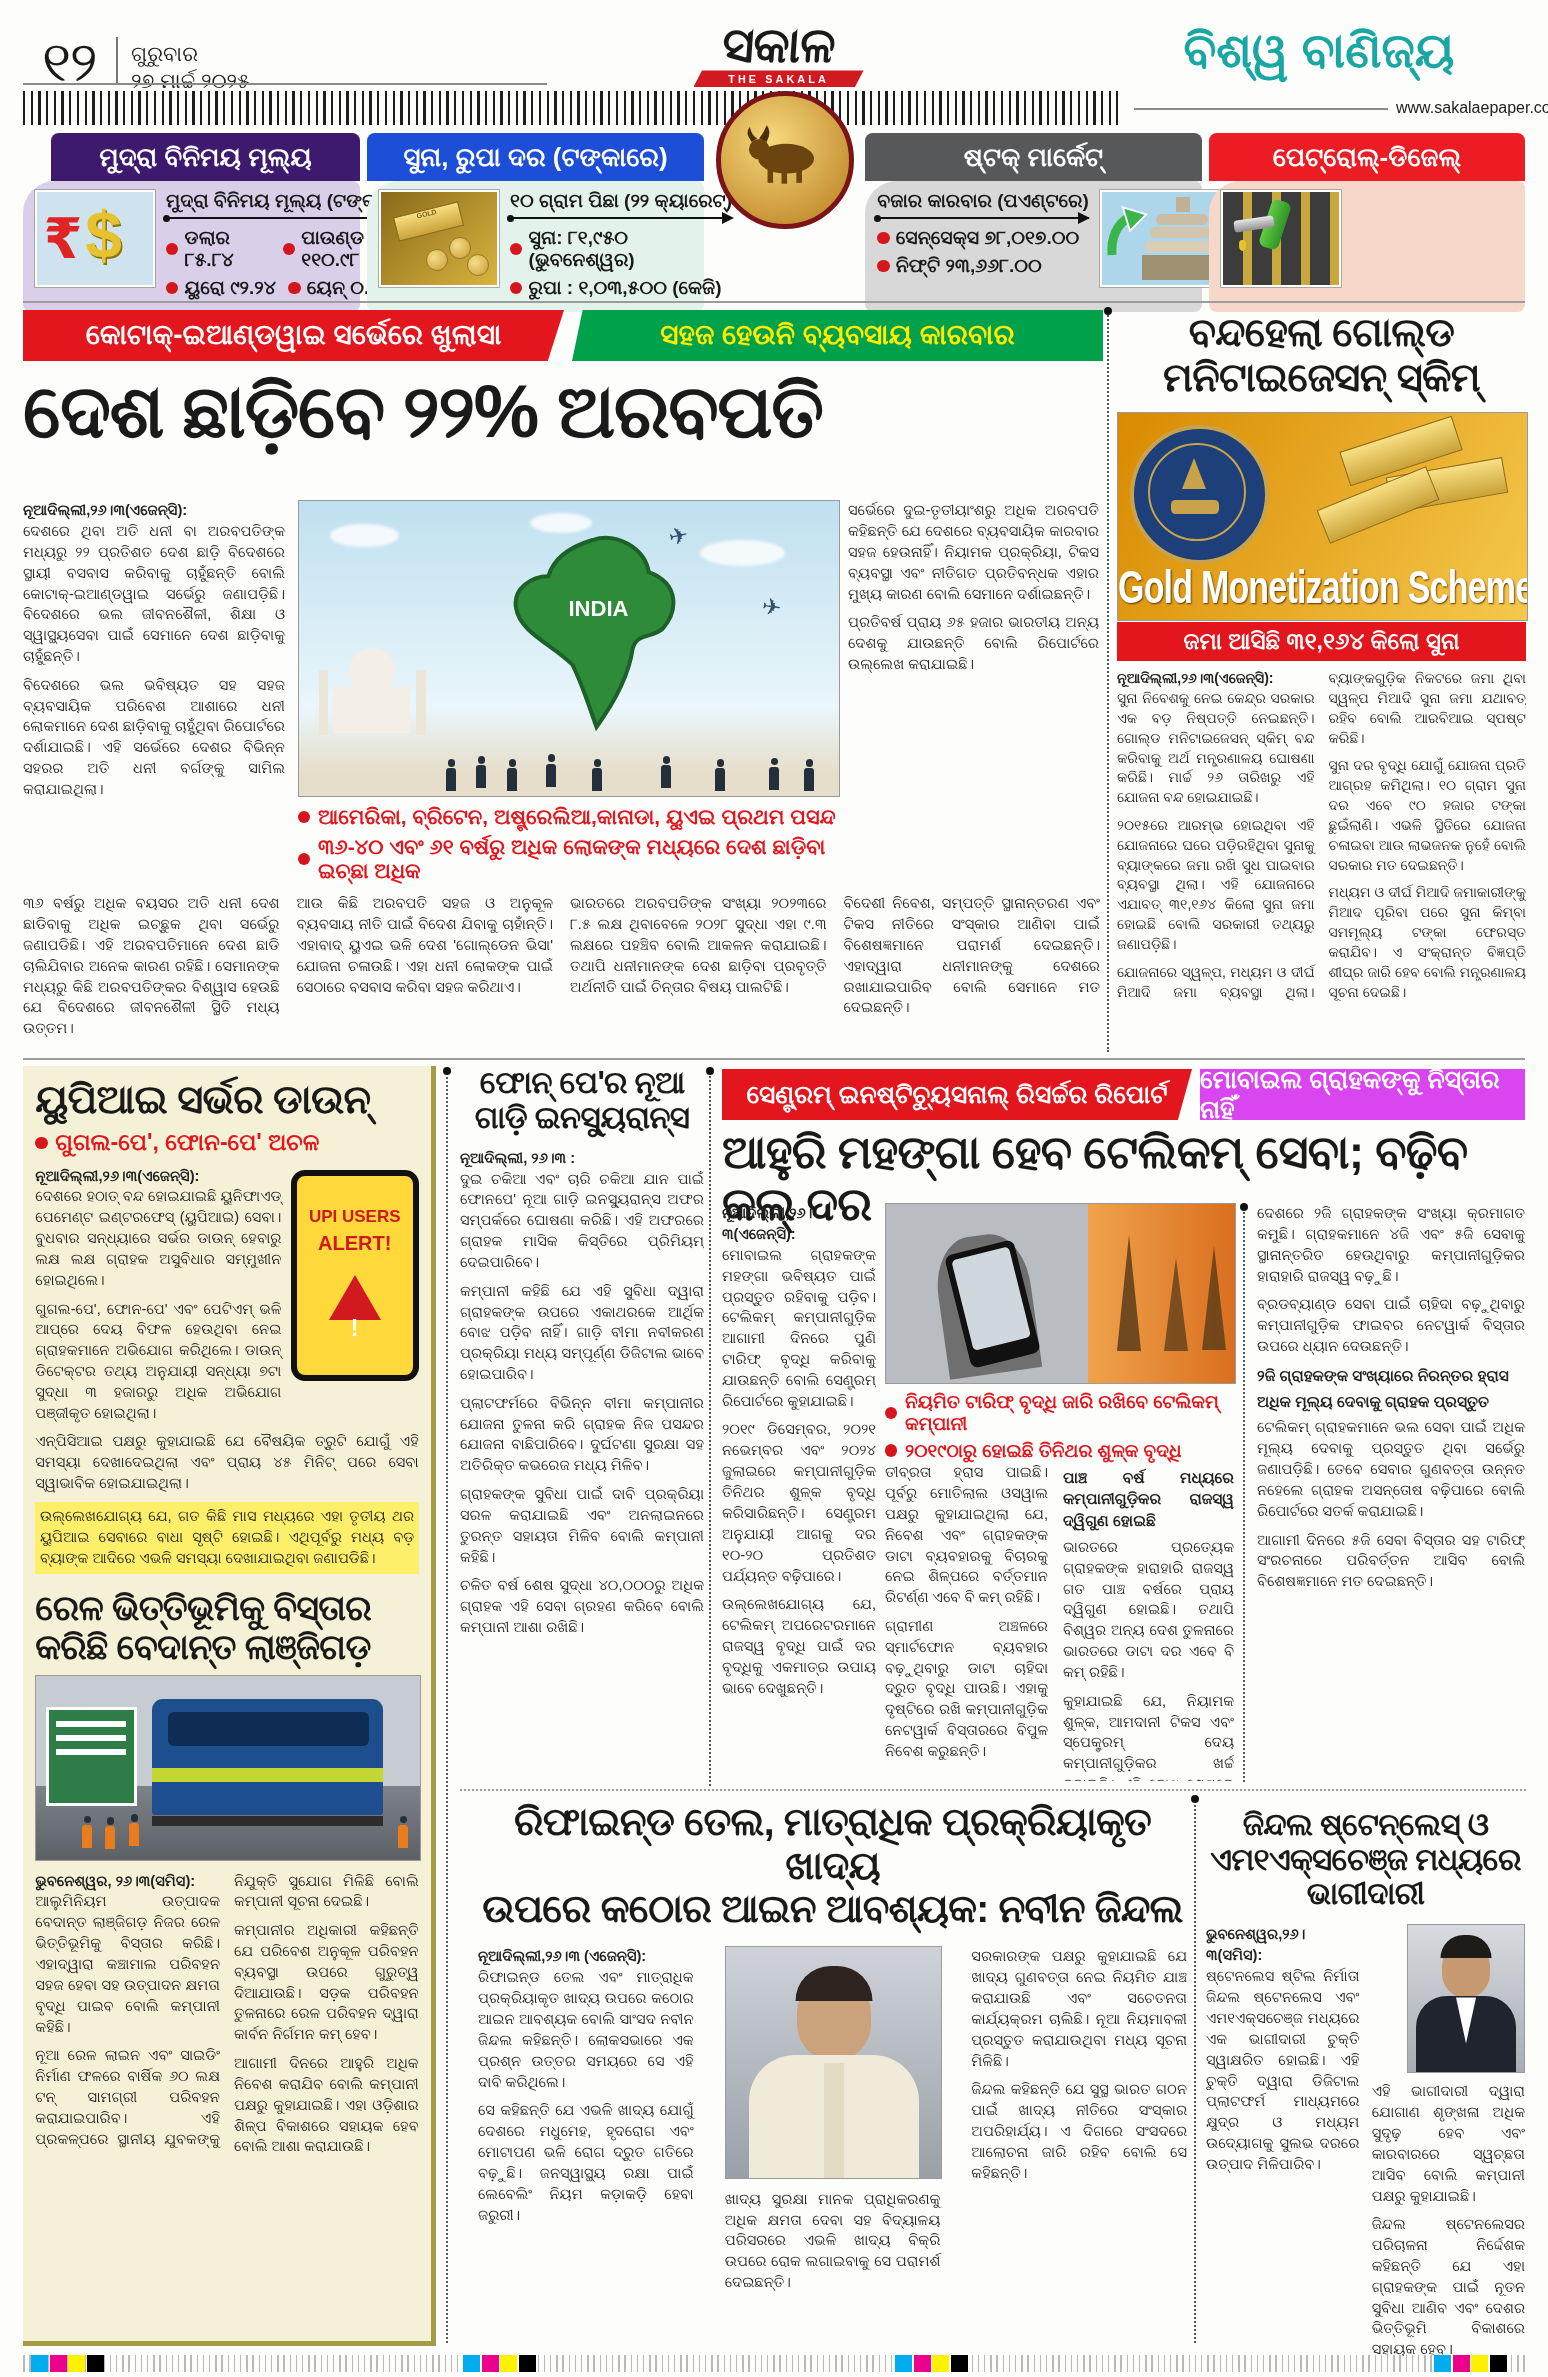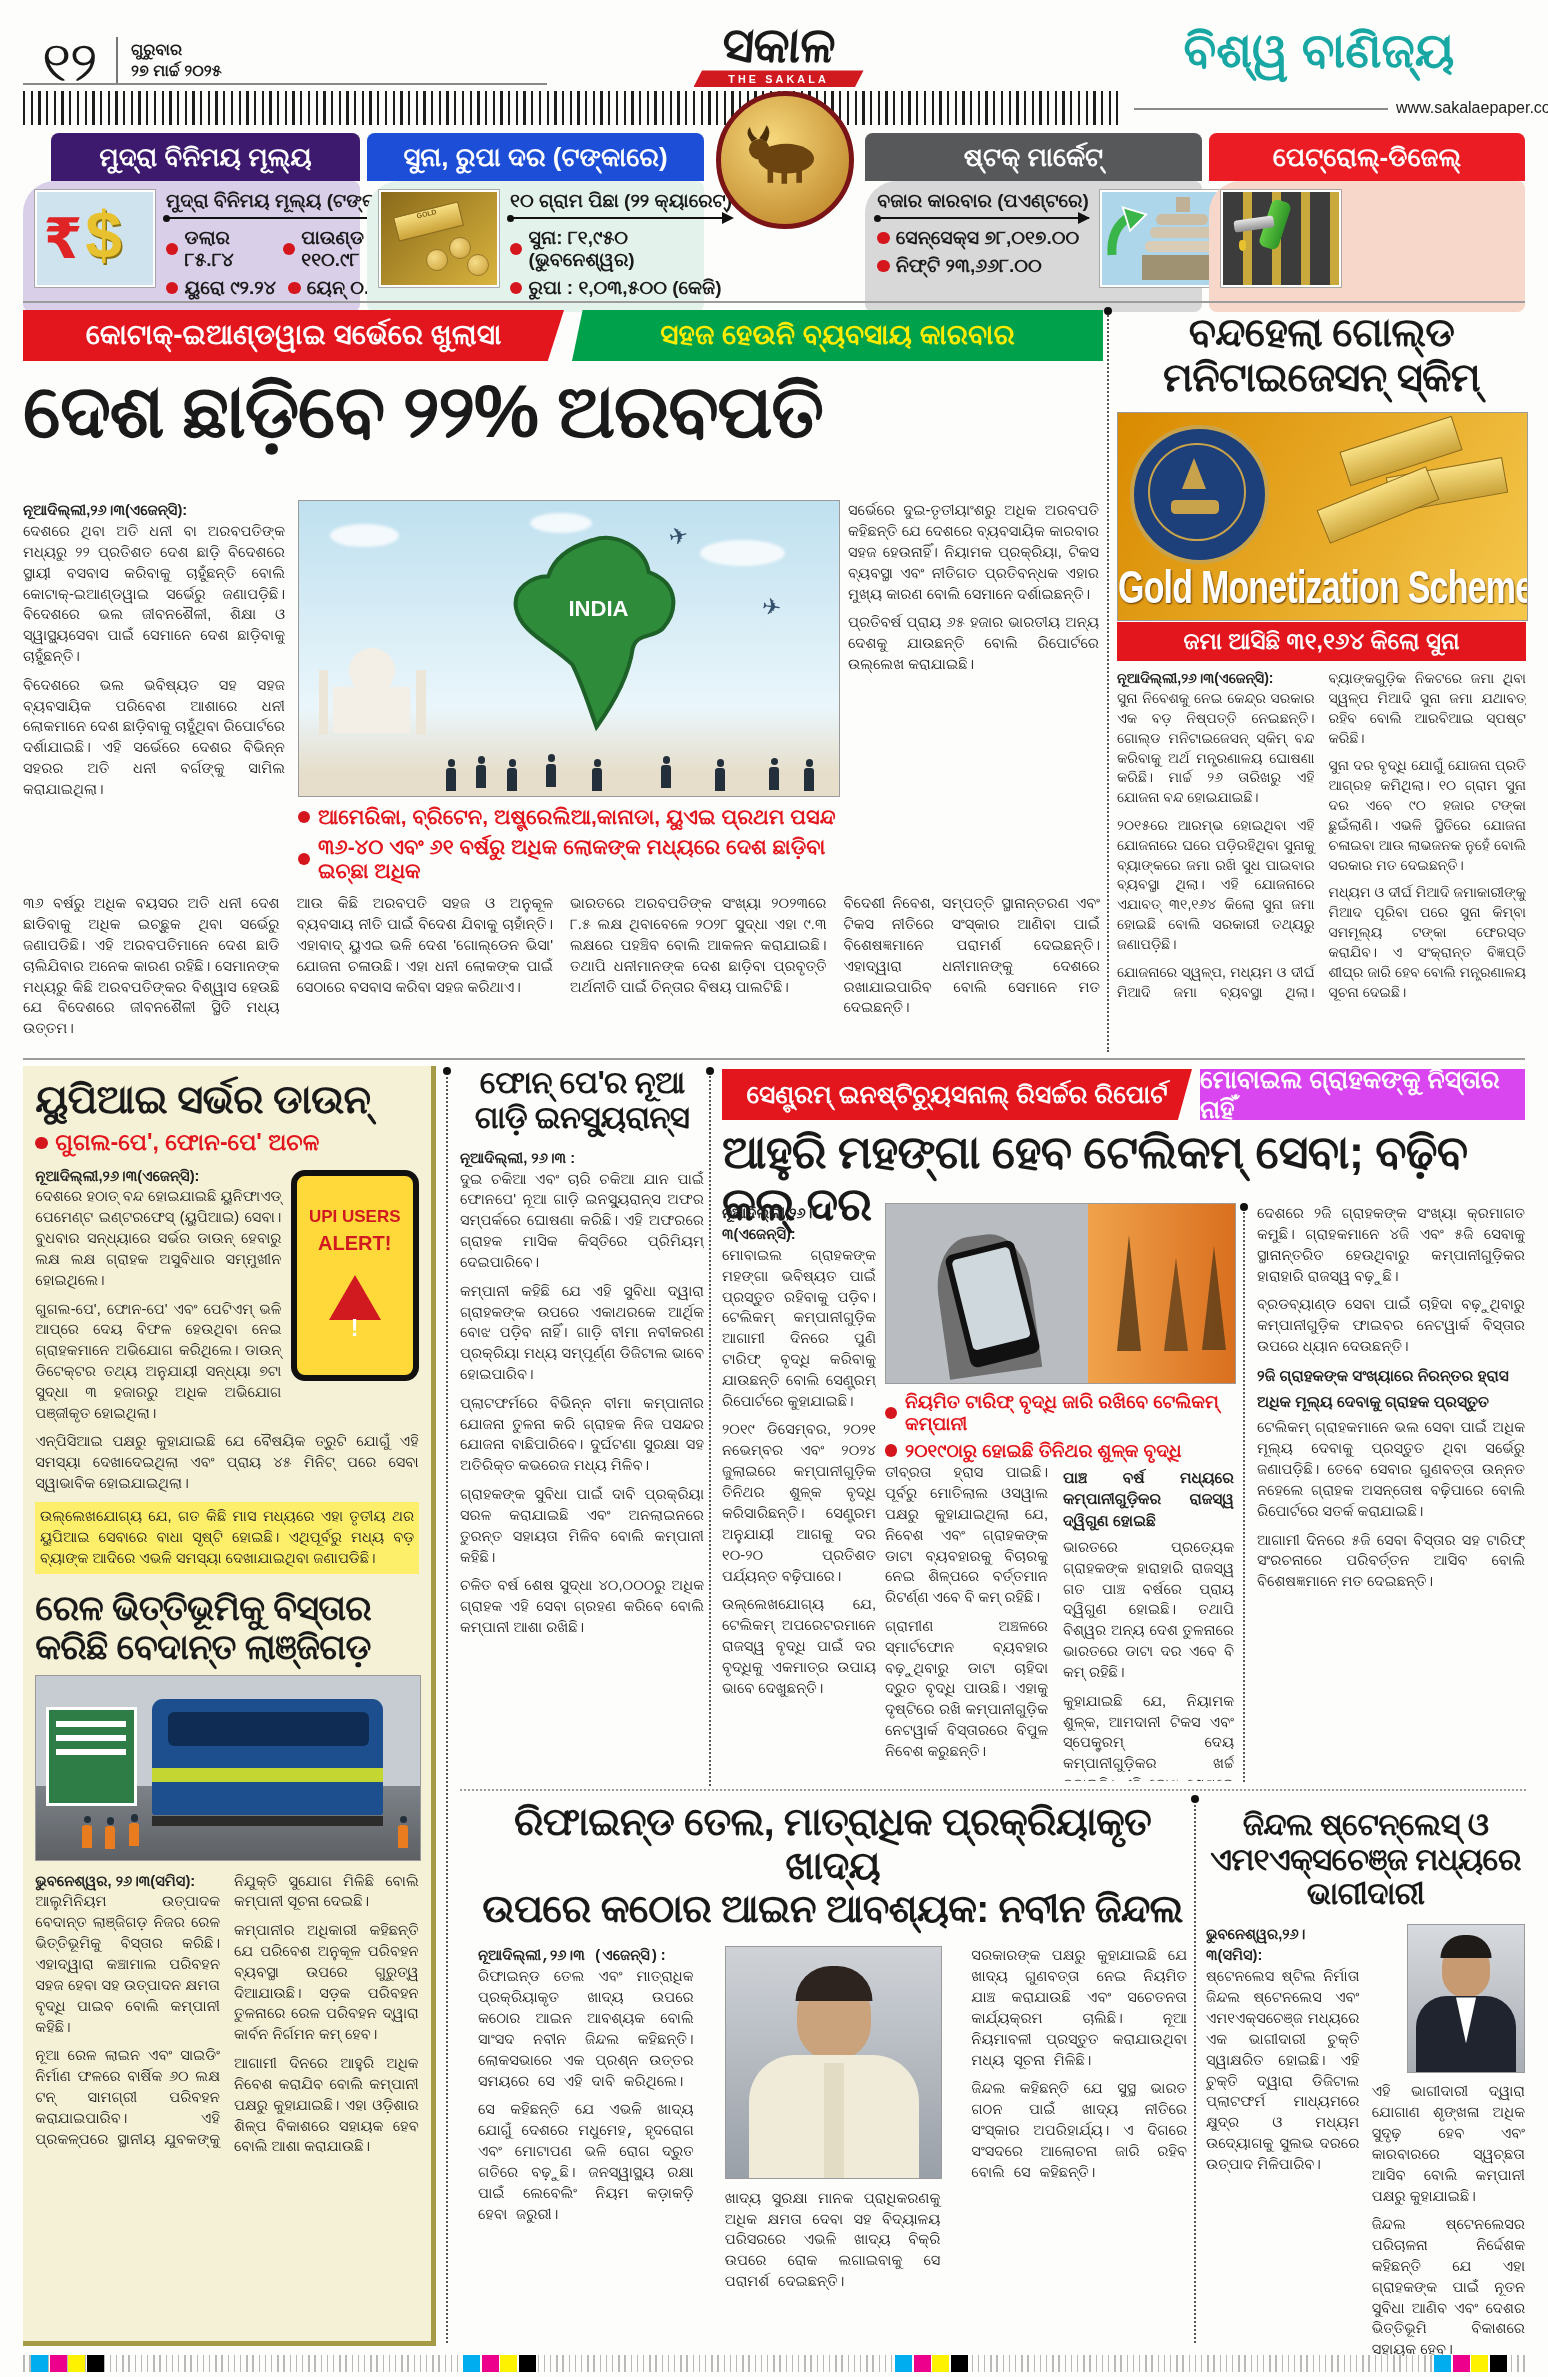--- a/index.html
+++ b/index.html
@@ -6,21 +6,21 @@
   .page{position:relative;width:1548px;height:2377px;margin:0 auto;background:#fdfdfb;
         font-family:"Liberation Sans","DejaVu Sans",sans-serif;color:#1a1a1a;overflow:hidden;}
   .abs{position:absolute;}
   .ovh{overflow:hidden;}
   .jt{text-align:justify;}
   .ctr{text-align:center;}
   p{margin:0 0 7.7px 0;}
   
   .pagenum{font-size:56px;font-weight:400;letter-spacing:-1.5px;}
   .hdr-div{width:1.5px;background:#777;}
-  .hdr-date{font-size:16px;font-weight:700;line-height:1.3;}
+  .hdr-date{font-size:21px;font-weight:400;line-height:1.3;}
   .masthead{font-size:49px;font-weight:900;letter-spacing:-0.8px;transform:skewX(-4deg);}
   .mast-ribbon{background:#d11920;color:#fff;font-size:10.8px;letter-spacing:3.1px;text-align:center;
                clip-path:polygon(5% 0,100% 0,95% 100%,0 100%);padding:2.3px 0;width:170px;font-weight:700;}
   .section-title{font-size:48px;font-weight:900;}
   .website{font-size:16px;color:#222;}
   .tickstrip{background:repeating-linear-gradient(90deg,#1d1d1d 0 2.3px,transparent 2.3px 7.7px);}
   .grayline{background:#8a8a8a;}
   .ibox-head{height:48px;border-radius:7.7px 7.7px 0 0;color:#fff;font-size:26px;font-weight:800;
              display:flex;align-items:center;justify-content:center;}
   .ibox-body{height:114px;border-radius:32px 7.7px 7.7px 7.7px;padding:9.3px 10.8px 7.7px 12.3px;display:flex;gap:10.8px;}
@@ -389,21 +389,21 @@
     <span><p>ଟେଲିକମ୍ ଗ୍ରାହକମାନେ ଭଲ ସେବା ପାଇଁ ଅଧିକ ମୂଲ୍ୟ ଦେବାକୁ ପ୍ରସ୍ତୁତ ଥିବା ସର୍ଭେରୁ ଜଣାପଡ଼ିଛି। ତେବେ ସେବାର ଗୁଣବତ୍ତା ଉନ୍ନତ ନହେଲେ ଗ୍ରାହକ ଅସନ୍ତୋଷ ବଢ଼ିପାରେ ବୋଲି ରିପୋର୍ଟରେ ସତର୍କ କରାଯାଇଛି।</p><p>ଆଗାମୀ ଦିନରେ ୫ଜି ସେବା ବିସ୍ତାର ସହ ଟାରିଫ୍ ସଂରଚନାରେ ପରିବର୍ତ୍ତନ ଆସିବ ବୋଲି ବିଶେଷଜ୍ଞମାନେ ମତ ଦେଇଛନ୍ତି।</p></span>
   </div>
 
   <div class="abs hdot" style="left:460px;top:1789px;width:1066px;"></div>
 
   <div class="abs" style="left:478px;top:1800px;width:709px;">
     <div class="h2head ctr" style="font-size:39px;">
       <div>ରିଫାଇନ୍ଡ ତେଲ, ମାତ୍ରାଧିକ ପ୍ରକ୍ରିୟାକୃତ ଖାଦ୍ୟ</div>
       <div>ଉପରେ କଠୋର ଆଇନ ଆବଶ୍ୟକ: ନବୀନ ଜିନ୍ଦଲ</div>
     </div>
-    <div style="display:flex;gap:31px;margin-top:15.4px;height:432px;overflow:hidden;font-family:Liberation Mono, monospace;">
+    <div style="display:flex;gap:31px;margin-top:15.4px;height:432px;overflow:hidden;">
       <div class="body-txt jt" style="flex:1;">
         <b class="dateline">ନୂଆଦିଲ୍ଲୀ,୨୬।୩ (ଏଜେନ୍ସି):</b>
         <span><p>ରିଫାଇନ୍ଡ ତେଲ ଏବଂ ମାତ୍ରାଧିକ ପ୍ରକ୍ରିୟାକୃତ ଖାଦ୍ୟ ଉପରେ କଠୋର ଆଇନ ଆବଶ୍ୟକ ବୋଲି ସାଂସଦ ନବୀନ ଜିନ୍ଦଲ କହିଛନ୍ତି। ଲୋକସଭାରେ ଏକ ପ୍ରଶ୍ନ ଉତ୍ତର ସମୟରେ ସେ ଏହି ଦାବି କରିଥିଲେ।</p><p>ସେ କହିଛନ୍ତି ଯେ ଏଭଳି ଖାଦ୍ୟ ଯୋଗୁଁ ଦେଶରେ ମଧୁମେହ, ହୃଦରୋଗ ଏବଂ ମୋଟାପଣ ଭଳି ରୋଗ ଦ୍ରୁତ ଗତିରେ ବଢ଼ୁଛି। ଜନସ୍ୱାସ୍ଥ୍ୟ ରକ୍ଷା ପାଇଁ ଲେବେଲିଂ ନିୟମ କଡ଼ାକଡ଼ି ହେବା ଜରୁରୀ।</p></span>
       </div>
       <div style="flex:1;">
         <div class="img-frame" style="width:100%;height:231px;background:linear-gradient(180deg,#cfd3d8,#9aa0a8);position:relative;overflow:hidden;">
           <div class="abs" style="left:50%;top:29px;transform:translateX(-50%);width:74px;height:85px;border-radius:37px;background:#caa27b;"></div>
           <div class="abs" style="left:50%;top:18.5px;transform:translateX(-50%);width:77px;height:35px;border-radius:39px 39px 0 0;background:#2d2420;"></div>
           <div class="abs" style="left:50%;top:108px;transform:translateX(-50%);width:170px;height:131px;border-radius:46px 46px 0 0;background:#f0ead8;"></div>
           <div class="abs" style="left:50%;top:116px;transform:translateX(-50%);width:20px;height:116px;background:#e3dcc4;"></div>

